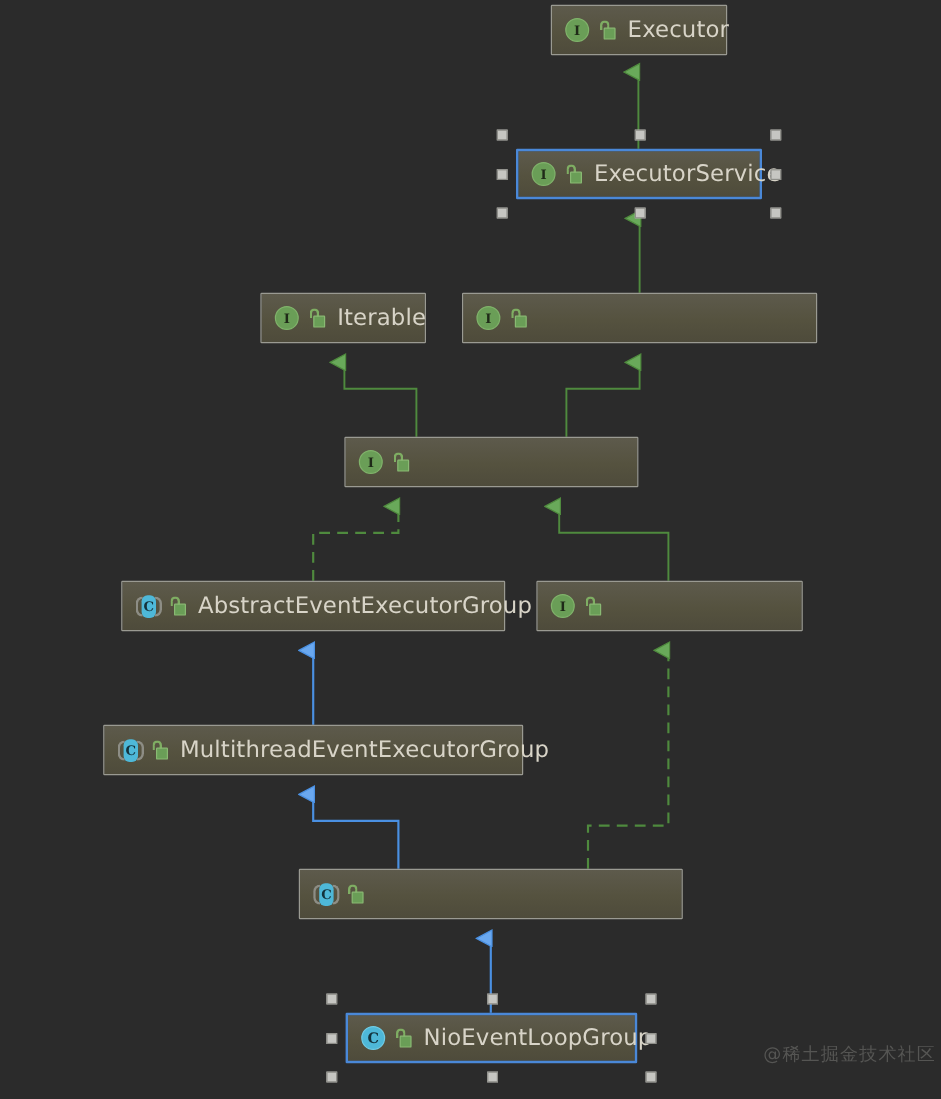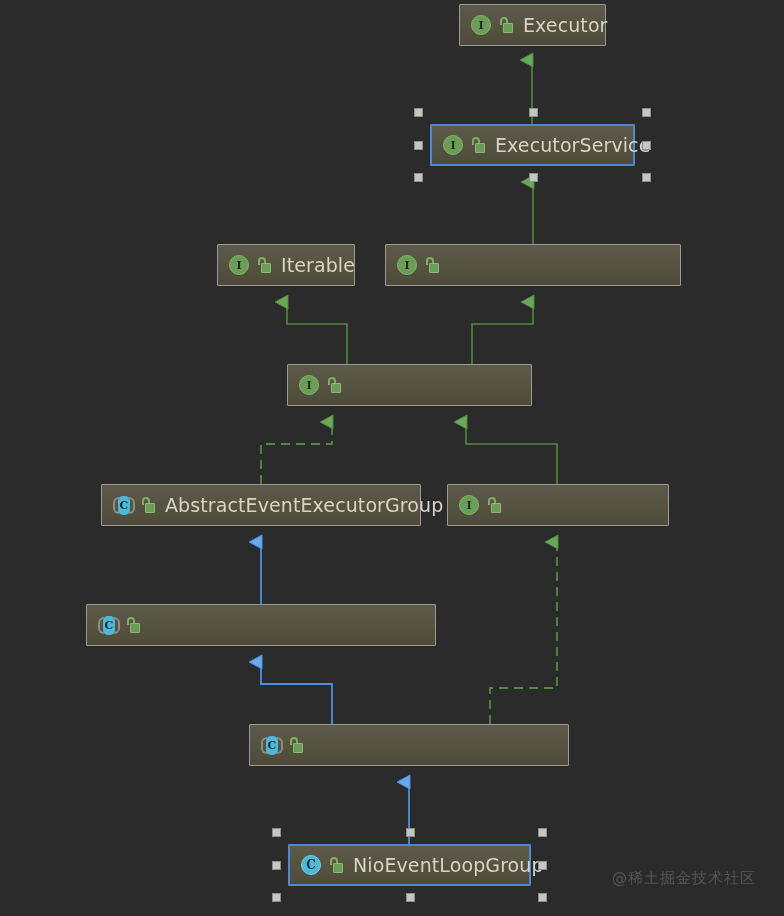--- a/index.html
+++ b/index.html
@@ -153,21 +153,21 @@
     position: absolute;
     width: 9px;
     height: 9px;
     background: #c6c6c2;
     border: 1px solid #8f8f8a;
     box-sizing: border-box;
   }
   
   #watermark {
     position: absolute;
-    right: 28px;
+    right: 4px;
     bottom: 28px;
     color: #555553;
     font-size: 15px;
     letter-spacing: 1px;
     user-select: none;
   }
 </style>
 </head>
 <body>
 
@@ -285,20 +285,21 @@
       <div class="node" style="left: 86px; top: 604px; width: 350px; height: 42px;">
         <span class="ic ic-abs">
           <span class="br l"></span>
           <span class="body">C</span>
           <span class="br r"></span>
         </span>
         <span class="lock">
           <span class="shackle"></span>
           <span class="body"></span>
         </span>
+        <span class="node-label">MultithreadEventExecutorGroup</span>
       </div>
       <div class="node" style="left: 249px; top: 724px; width: 320px; height: 42px;">
         <span class="ic ic-abs">
           <span class="br l"></span>
           <span class="body">C</span>
           <span class="br r"></span>
         </span>
         <span class="lock">
           <span class="shackle"></span>
           <span class="body"></span>

